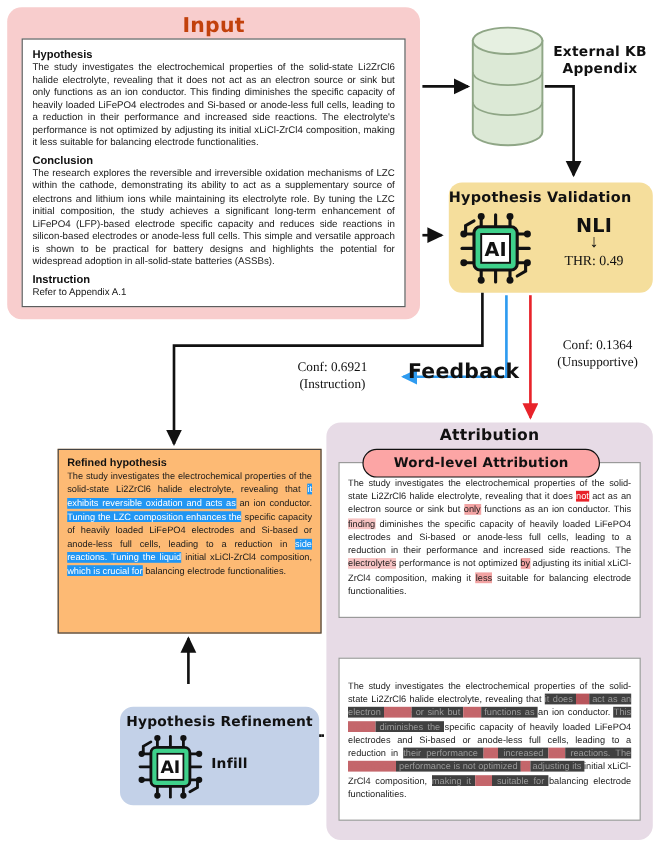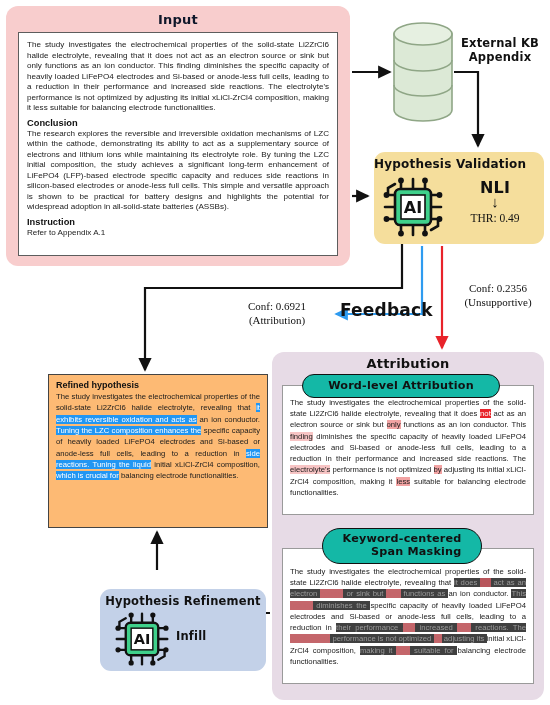--- a/index.html
+++ b/index.html
@@ -16,21 +16,21 @@
   .comic{font-family:"DejaVu Sans", sans-serif;font-weight:bold;letter-spacing:.2px;}
   .serif{font-family:"Liberation Serif", serif;}
 
   
   #input-panel{
     left:6px;top:6px;width:344px;height:260px;
     background:#f8cdcd;border-radius:12px;
   }
   #input-title{
     position:absolute;left:0;top:6px;width:100%;text-align:center;
-    font-size:13px;color:#0f172a;
+    font-size:17px;color:#c2410c;
   }
   #input-card{
     position:absolute;left:12px;top:26px;right:12px;bottom:10px;
     background:#ffffff;border:1.6px solid #5d5d5d;
   }
   .sec-head{font-size:9.3px;font-weight:bold;color:#111;margin:0 0 1px 0;}
   .sec-body{font-size:8.1px;color:#1a1a1a;line-height:1.3;text-align:justify;margin:0 0 4px 0;}
   #input-card-inner{padding:7px 8px 4px 8px;}
 
   
@@ -54,22 +54,22 @@
   #feedback-label{left:340px;top:300px;width:86px;text-align:center;font-size:17px;color:#111;}
 
   
   #attr-panel{
     left:272px;top:352px;width:272px;height:348px;
     background:#e7dbe6;border-radius:12px;
   }
   #attr-title{position:absolute;left:0;top:4px;width:100%;text-align:center;font-size:13px;color:#111;}
 
   .pill{
-    position:absolute;background:#14b8a6;border:1.7px solid #111;border-radius:20px;
-    text-align:right;font-size:11.2px;color:#111;line-height:1.12;
+    position:absolute;background:#fca5a5;border:1.7px solid #111;border-radius:20px;
+    text-align:center;font-size:11.2px;color:#111;line-height:1.12;
     display:flex;align-items:center;justify-content:center;z-index:3;
   }
   .attr-card{
     position:absolute;background:#ffffff;border:1.1px solid #9a9a9a;
   }
   .attr-text{font-size:7.7px;line-height:1.46;color:#1a1a1a;text-align:justify;padding:7px 7px 5px 7px;}
 
   
   .h-strong{background:#e8232a;color:#fff;}
   .h-4{background:#f2a3a3;}
@@ -100,20 +100,21 @@
 </style>
 </head>
 <body>
 
 <div class="stage">
 
   <div class="abs" id="input-panel">
     <div class="comic" id="input-title">Input</div>
     <div id="input-card">
       <div id="input-card-inner">
+        <div class="sec-head">Hypothesis</div>
         <div class="sec-body">The study investigates the electrochemical properties of the solid-state Li2ZrCl6 halide electrolyte, revealing that it does not act as an electron source or sink but only functions as an ion conductor. This finding diminishes the specific capacity of heavily loaded LiFePO4 electrodes and Si-based or anode-less full cells, leading to a reduction in their performance and increased side reactions. The electrolyte's performance is not optimized by adjusting its initial xLiCl-ZrCl4 composition, making it less suitable for balancing electrode functionalities.</div>
         <div class="sec-head">Conclusion</div>
         <div class="sec-body">The research explores the reversible and irreversible oxidation mechanisms of LZC within the cathode, demonstrating its ability to act as a supplementary source of electrons and lithium ions while maintaining its electrolyte role. By tuning the LZC initial composition, the study achieves a significant long-term enhancement of LiFePO4 (LFP)-based electrode specific capacity and reduces side reactions in silicon-based electrodes or anode-less full cells. This simple and versatile approach is shown to be practical for battery designs and highlights the potential for widespread adoption in all-solid-state batteries (ASSBs).</div>
         <div class="sec-head">Instruction</div>
         <div class="sec-body">Refer to Appendix A.1</div>
       </div>
     </div>
   </div>
 
   <div class="abs" id="kb-cyl">
@@ -192,39 +193,37 @@
 
     <path d="M422,246 L422,314 L336,314" stroke="#2e9bf0" stroke-width="2.2" fill="none" marker-end="url(#ah-blue)"></path>
 
     <line x1="268" y1="613" x2="270" y2="613" stroke="#111" stroke-width="2.2"></line>
     <path d="M268,613 L196,613" stroke="#111" stroke-width="2.2" fill="none" marker-end="url(#ah-black)"></path>
 
     <line x1="157" y1="570" x2="157" y2="532" stroke="#111" stroke-width="2.2" marker-end="url(#ah-black)"></line>
   </svg>
 
   <div class="abs serif" id="conf-unsup">
-    <div>Conf: 0.2356</div>
+    <div>Conf: 0.1364</div>
     <div>(Unsupportive)</div>
   </div>
   <div class="abs serif" id="conf-sup">
     <div>Conf: 0.6921</div>
-    <div>(Attribution)</div>
+    <div>(Instruction)</div>
   </div>
   <div class="abs comic" id="feedback-label">Feedback</div>
 
   <div class="abs" id="attr-panel">
     <div class="comic" id="attr-title">Attribution</div>
 
     <div class="pill comic" style="left:30px;top:22px;width:196px;height:22px;">Word-level Attribution</div>
     <div class="attr-card" style="left:10px;top:33px;width:250px;height:128px;">
       <div class="attr-text" style="padding-top:11px;"><span>The study investigates the electrochemical properties of the solid-state Li2ZrCl6 halide electrolyte, revealing that it does </span><span class="h-strong">not</span><span> act as an electron source or sink but </span><span class="h-4">only</span><span> functions as an ion conductor. This </span><span class="h-3">finding</span><span> diminishes the specific capacity of heavily loaded LiFePO4 electrodes and Si-based or anode-less full cells, leading to a reduction in their performance and increased side reactions. The </span><span class="h-3">electrolyte's</span><span> performance is not optimized </span><span class="h-4">by</span><span> adjusting its initial xLiCl-ZrCl4 composition, making it </span><span class="h-4">less</span><span> suitable for balancing electrode functionalities.</span></div>
     </div>
 
-    <div class="pill comic" style="left:50px;top:176px;width:158px;height:34px;white-space:pre-line;">Keyword-centered
-Span Masking</div>
     <div class="attr-card" style="left:10px;top:196px;width:250px;height:134px;">
       <div class="attr-text" style="padding-top:17px;"><span>The study investigates the electrochemical properties of the solid-state Li2ZrCl6 halide electrolyte, revealing that </span><span class="m-gray-l">it does </span><span class="m-red-d">not</span><span class="m-gray-l"> act as an electron </span><span class="m-red">source</span><span class="m-gray-l"> or sink but </span><span class="m-red">only</span><span class="m-gray-l"> functions as </span><span>an ion conductor. </span><span class="m-gray-l">This </span><span class="m-red">finding</span><span class="m-gray-l"> diminishes the </span><span>specific capacity of heavily loaded LiFePO4 electrodes and Si-based or anode-less full cells, leading to a reduction in </span><span class="m-gray-l">their performance </span><span class="m-red">and</span><span class="m-gray-l"> increased </span><span class="m-red">side</span><span class="m-gray-l"> reactions. The </span><span class="m-red">electrolyte's</span><span class="m-gray-l"> performance is not optimized </span><span class="m-red">by</span><span class="m-gray-l"> adjusting its </span><span>initial xLiCl-ZrCl4 composition, </span><span class="m-gray-l">making it </span><span class="m-red">less</span><span class="m-gray-l"> suitable for </span><span>balancing electrode functionalities.</span></div>
     </div>
   </div>
 
   <div class="abs" id="refined-card">
     <div id="refined-head">Refined hypothesis</div>
     <div id="refined-text"><span>The study investigates the electrochemical properties of the solid-state Li2ZrCl6 halide electrolyte, revealing that </span><span class="b-hl">it exhibits reversible oxidation and acts as</span><span> an ion conductor. </span><span class="b-hl">Tuning the LZC composition enhances the</span><span> specific capacity of heavily loaded LiFePO4 electrodes and Si-based or anode-less full cells, leading to a reduction in </span><span class="b-hl">side reactions. Tuning the liquid</span><span> initial xLiCl-ZrCl4 composition, </span><span class="b-hl">which is crucial for</span><span> balancing electrode functionalities.</span></div>
   </div>
 

